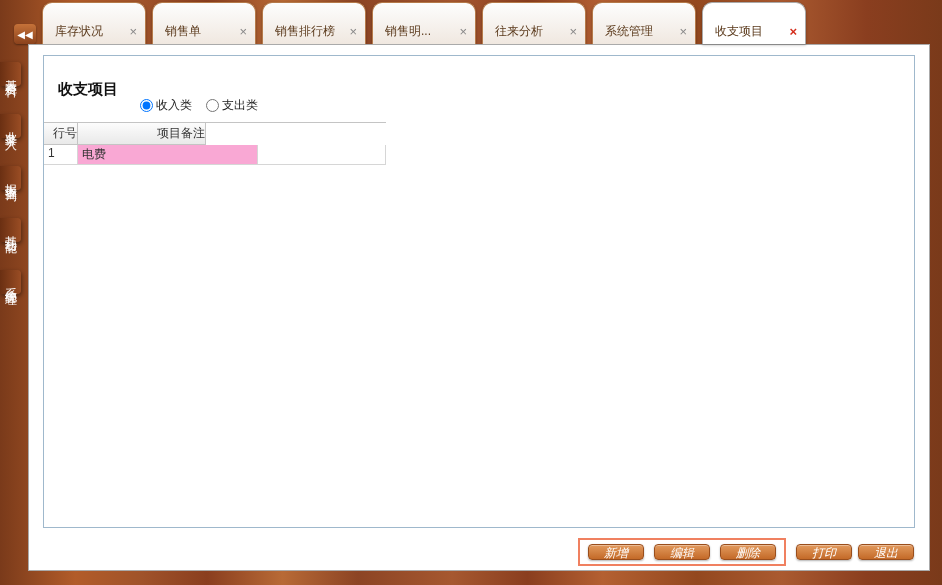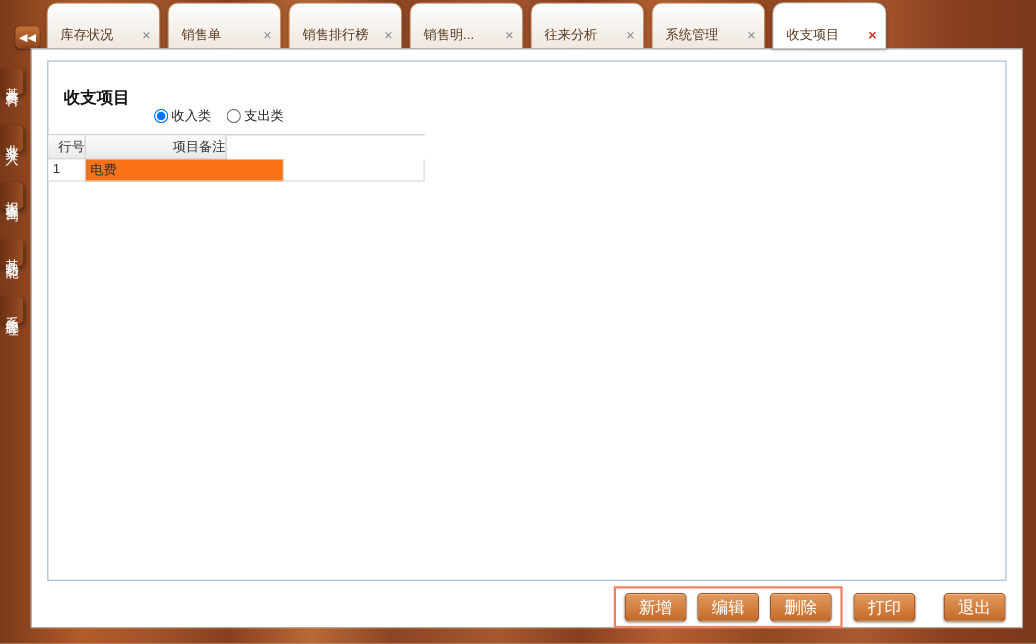--- a/index.html
+++ b/index.html
@@ -114,56 +114,57 @@
   .col-name   { width: 180px; }
   .col-note   { width: 128px; border-right: 1px solid #c4c4c4; }
   .grid-row > div {
     border-right: 1px solid #d6d6d6;
     border-bottom: 1px solid #d6d6d6;
     padding: 1px 4px;
     background:#fff;
   }
   .grid-row > .col-rownum { text-align:left; }
   .grid-row.selected .col-name {
-    background:#f97316;
+    background:#f9a8d4;
     font-family:Liberation Serif, serif;
   }
 
   
   .footer {
     position:absolute;
     left: 28px; right: 12px; bottom: 14px;
     height: 38px;
     display:flex; align-items:center; justify-content:flex-end;
     gap: 10px;
     padding-right: 16px;
     pointer-events: none;
   }
   .action-group {
     display:flex; gap:10px;
     border: 2px solid #f08060;
     padding: 4px 8px;
     pointer-events: auto;
   }
   .action-solo {
-    display:flex; gap:26px;
+    display:flex; gap:6px;
     padding: 4px 0;
     pointer-events: auto;
   }
   .btn {
     min-width: 56px;
-    height: 26px;
+    height: 16px;
     background: linear-gradient(#e29a5e,#c46a28);
     border: 1px solid #9a4e1c;
     border-radius: 4px;
     color:#fff;
-    font-size:15px;
+    font-size:12px;
     cursor:pointer;
     padding: 0 12px;
     box-shadow: inset 0 1px 0 rgba(255,255,255,.35), 0 1px 2px rgba(0,0,0,.3);
+    font-style: italic;
   }
 </style>
 </head>
 <body>
 
 <div class="side-column">
   <div class="side-item first">基本资料</div>
   <div class="side-item">业务录入</div>
   <div class="side-item">报表查询</div>
   <div class="side-item">其它功能</div>

